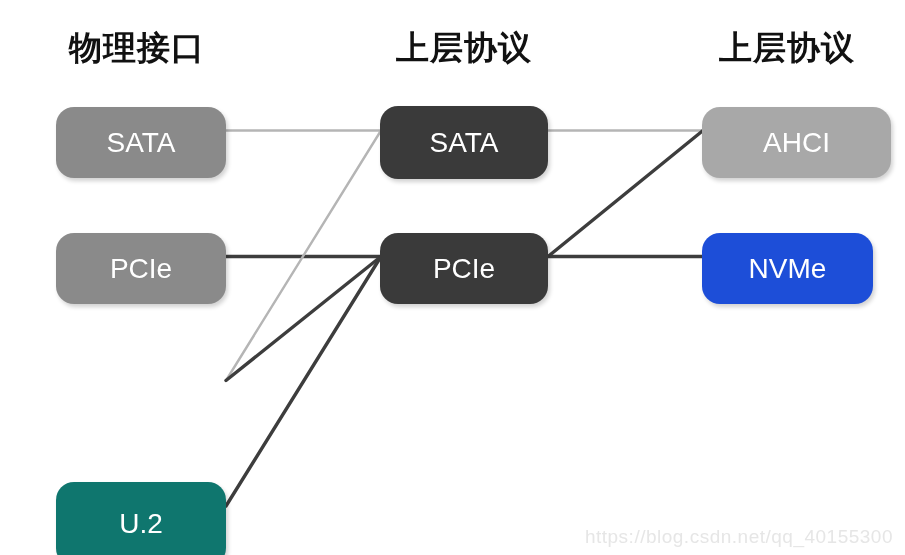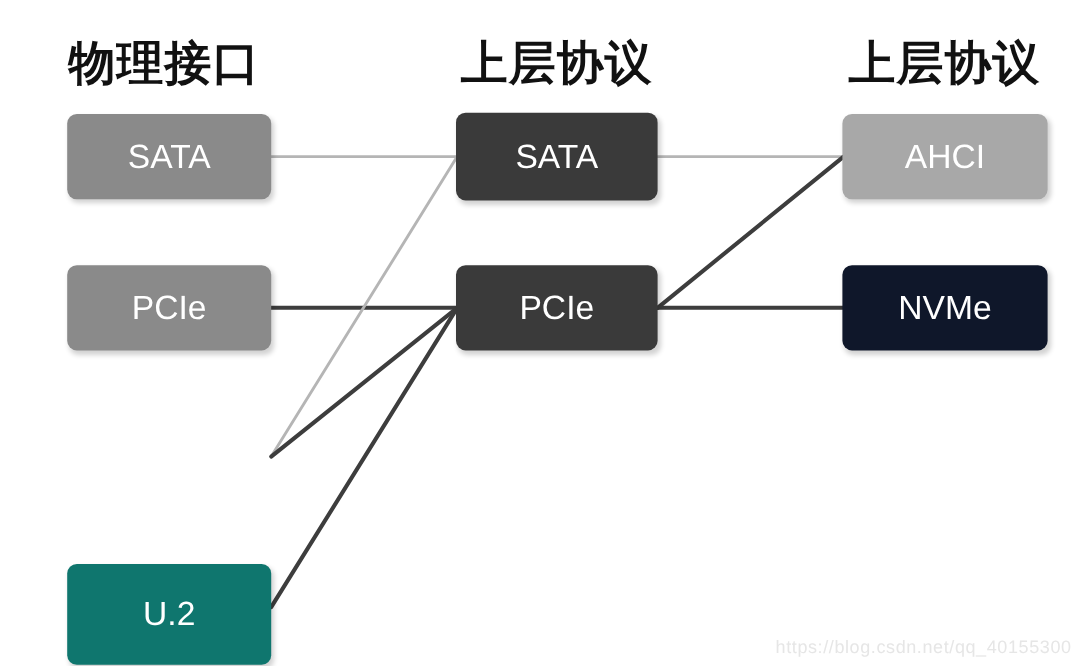--- a/index.html
+++ b/index.html
@@ -22,44 +22,45 @@
     width: 905px;
     height: 555px;
   }
   .col-header {
     position: absolute;
     top: 26px;
     width: 260px;
     text-align: center;
     font-family: "Liberation Serif", serif;
     font-weight: bold;
-    font-size: 39px;
+    font-size: 33px;
     color: #111111;
     letter-spacing: 1px;
     white-space: nowrap;
   }
   #header-physical  { left: 7px; }
   #header-transport { left: 334px; }
   #header-upper     { left: 657px; }
   .node {
     position: absolute;
     display: flex;
     align-items: center;
     justify-content: center;
-    border-radius: 8px;
+    border-radius: 18px;
     color: #ffffff;
     font-size: 28px;
     box-shadow: 2px 3px 4px rgba(0,0,0,0.18);
     white-space: nowrap;
+    margin-top: 12px;
   }
   .watermark {
     position: absolute;
     right: 12px;
     bottom: 7px;
-    font-size: 15px;
+    font-size: 19px;
     color: #e6e6e6;
     letter-spacing: 0.5px;
     white-space: nowrap;
   }
 </style>
 </head>
 <body>
 
 <div id="canvas">
 
@@ -78,17 +79,17 @@
   <div class="col-header" id="header-transport" style="color: rgb(17, 17, 17);">上层协议</div>
   <div class="col-header" id="header-upper" style="color: rgb(17, 17, 17);">上层协议</div>
 
   <div class="node" style="left: 56px; top: 95px; width: 170px; height: 71px; background: rgb(138, 138, 138); color: rgb(255, 255, 255);">SATA</div>
   <div class="node" style="left: 56px; top: 221px; width: 170px; height: 71px; background: rgb(138, 138, 138); color: rgb(255, 255, 255);">PCIe</div>
   <div class="node" style="left: 56px; top: 470px; width: 170px; height: 84px; background: #0f766e; color: rgb(255, 255, 255);">U.2</div>
 
   <div class="node" style="left: 380px; top: 94px; width: 168px; height: 73px; background: rgb(58, 58, 58); color: rgb(255, 255, 255);">SATA</div>
   <div class="node" style="left: 380px; top: 221px; width: 168px; height: 71px; background: rgb(58, 58, 58); color: rgb(255, 255, 255);">PCIe</div>
 
-  <div class="node" style="left: 702px; top: 95px; width: 171px; height: 71px; background: rgb(168, 168, 168); color: rgb(255, 255, 255);">AHCI</div>
-  <div class="node" style="left: 702px; top: 221px; width: 171px; height: 71px; background: #0f172a; color: rgb(255, 255, 255);">NVMe</div>
+  <div class="node" style="left: 702px; top: 95px; width: 189px; height: 71px; background: rgb(168, 168, 168); color: rgb(255, 255, 255);">AHCI</div>
+  <div class="node" style="left: 702px; top: 221px; width: 171px; height: 71px; background: #1d4ed8; color: rgb(255, 255, 255);">NVMe</div>
 
   <div class="watermark" style="color: rgb(230, 230, 230);">https://blog.csdn.net/qq_40155300</div>
 </div>
 
 </body></html>

